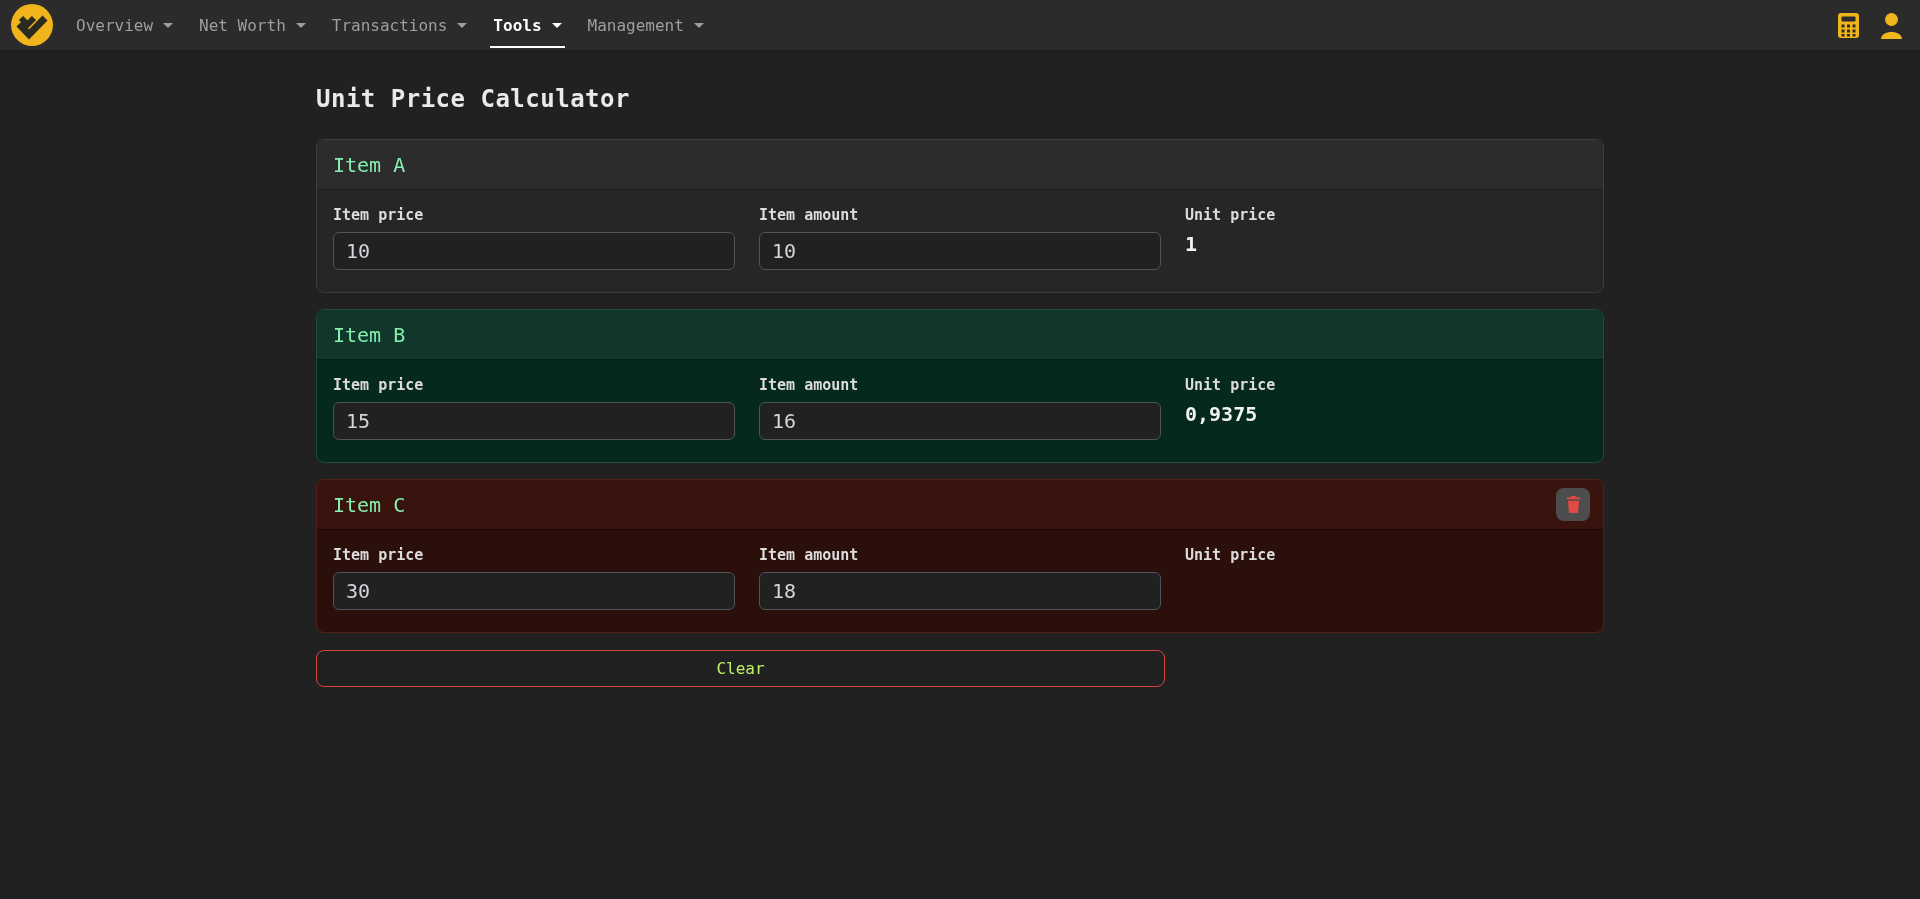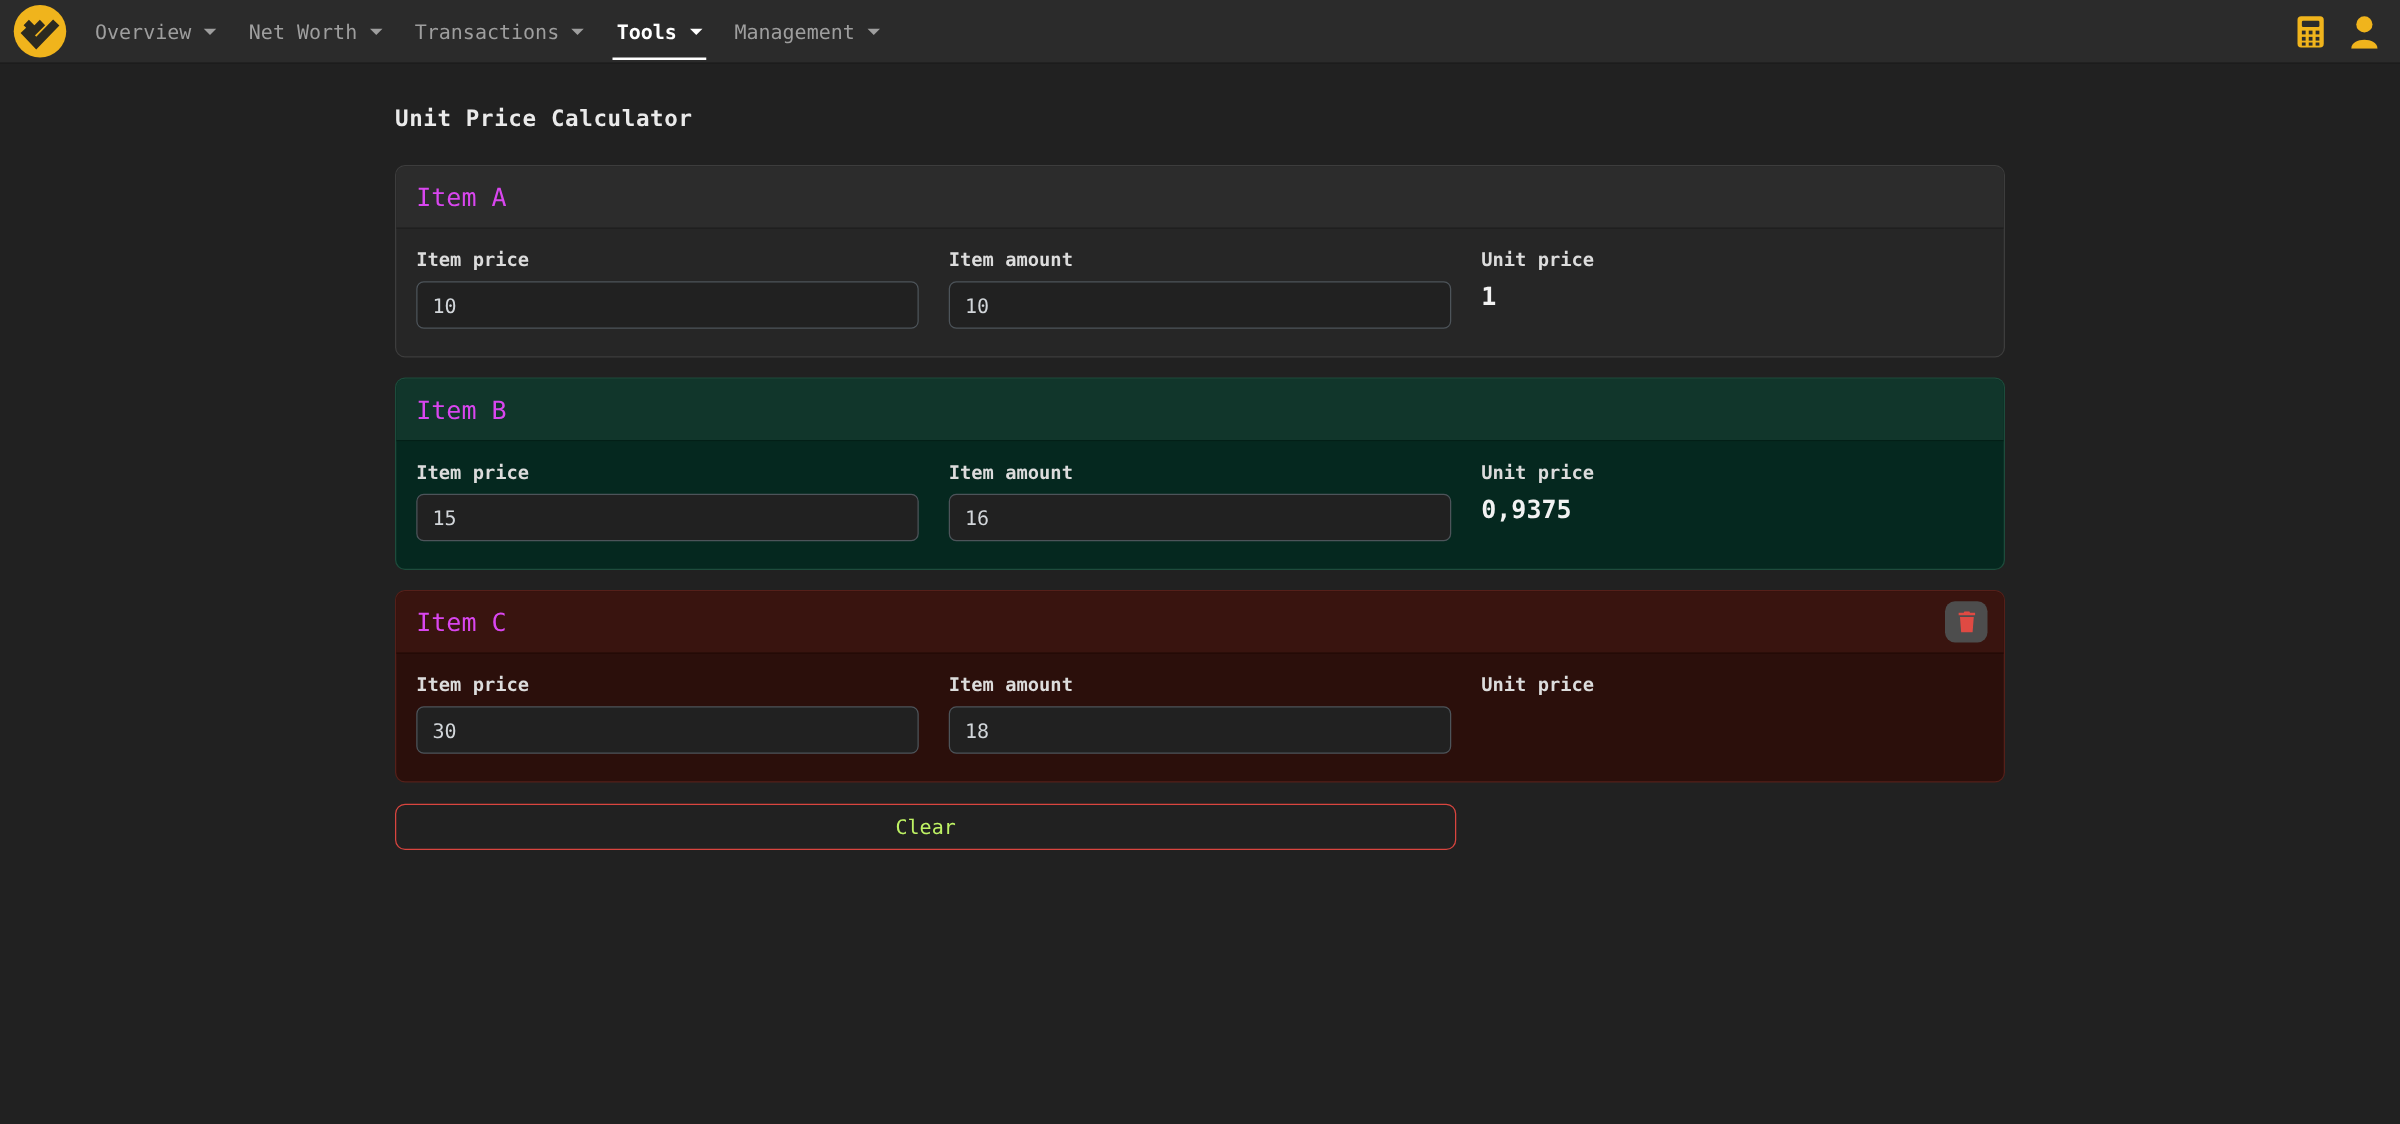--- a/index.html
+++ b/index.html
@@ -38,39 +38,39 @@
     border-top: 5px solid currentColor;
   }
   .nav-spacer { flex: 1; }
   .nav-icons { display: flex; align-items: center; gap: 19px; padding-right: 4px; }
   .icon-btn { cursor: pointer; display: flex; align-items: center; }
 
   
   .container { width: 1288px; margin: 0 auto; }
   .page-title {
     margin: 34px 0 26px 0;
-    font-size: 18px; font-weight: bold; color: #eaeaea; letter-spacing: 0.5px;
+    font-size: 24px; font-weight: bold; color: #eaeaea; letter-spacing: 0.5px;
   }
 
   .card { border-radius: 8px; margin-bottom: 16px; border: 1px solid; overflow: hidden; }
   .card-header {
     height: 50px; padding: 0 13px 0 16px;
     display: flex; align-items: center; justify-content: space-between;
-    font-size: 20px; color: #d946ef;
+    font-size: 20px; color: #86efac;
     border-bottom: 1px solid;
   }
   .card-body {
     padding: 16px 16px 22px 16px;
     display: grid; grid-template-columns: 1fr 1fr 1fr; column-gap: 24px;
   }
   .field-label { display: block; font-size: 15px; font-weight: bold; color: #dcdcdc; margin-bottom: 8px; }
   .field-input {
     width: 100%; height: 38px;
     background: #212121; border: 1px solid #4d545a; border-radius: 6px;
-    color: #d2d6da; font-family: inherit; font-size: 16px;
+    color: #d2d6da; font-family: inherit; font-size: 20px;
     padding: 6px 12px; outline: none;
   }
   .unit-value { font-size: 20px; font-weight: 600; color: #f2f2f2; margin-top: 7px; }
 
   
   .card--neutral { background: #262626; border-color: #3d3d3d; }
   .card--neutral .card-header { background: #2c2c2c; border-bottom-color: #1d1d1d; }
   .card--green { background: #05281f; border-color: #1e4c3c; }
   .card--green .card-header { background: #11362b; border-bottom-color: #031f17; }
   .card--red { background: #2b0f0b; border-color: #55201a; }

